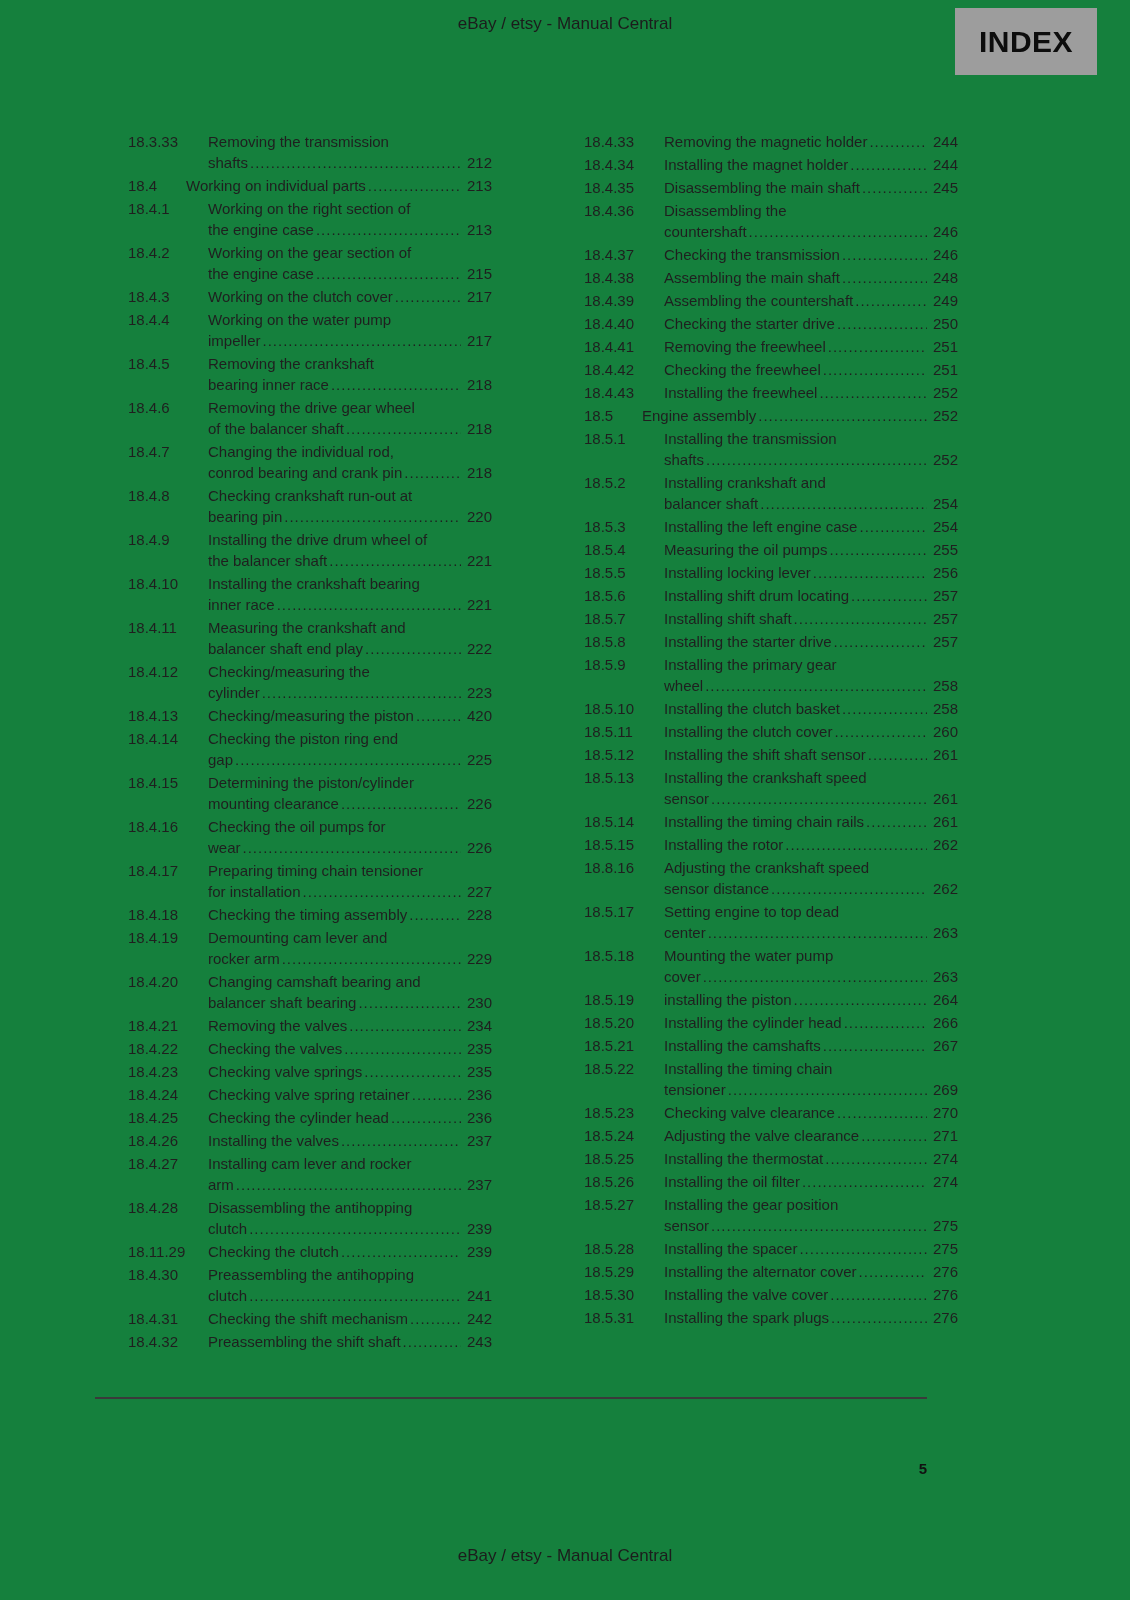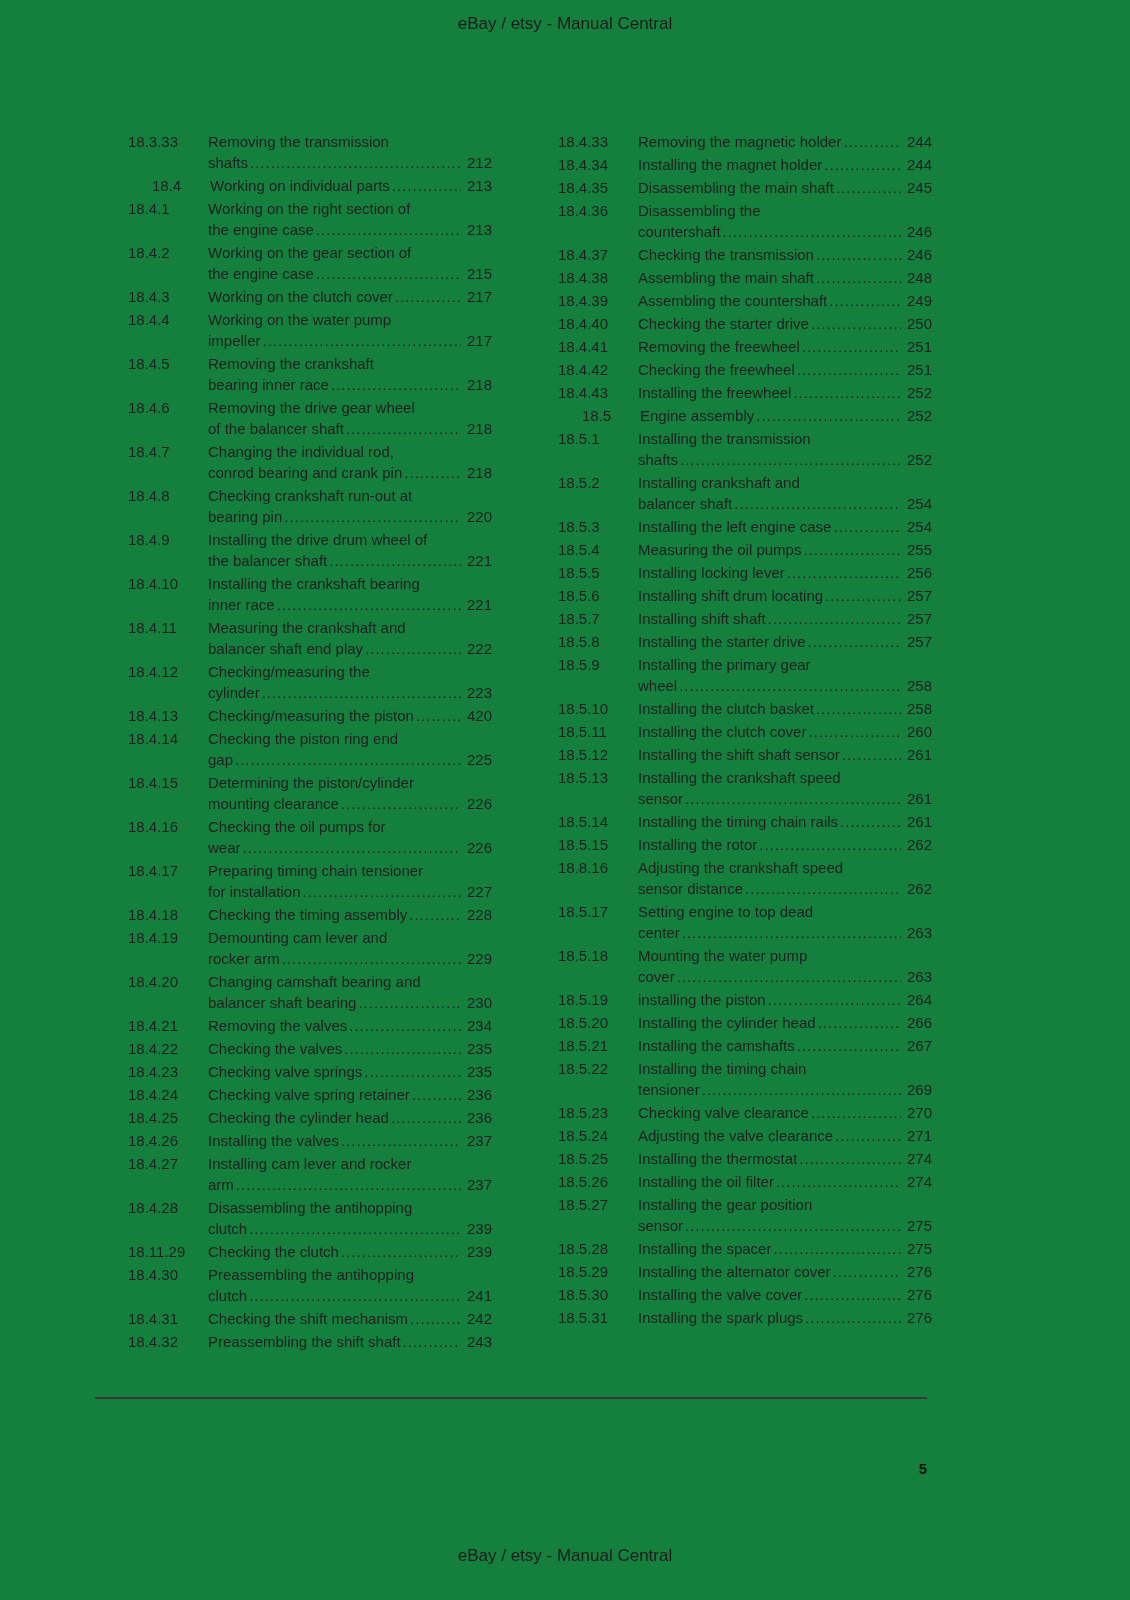--- a/index.html
+++ b/index.html
@@ -38,35 +38,35 @@
     font-weight: bold;
     color: #0d0d0d;
     letter-spacing: 0.5px;
   }
   
   .toc {
     position: absolute;
     top: 131px;
     left: 128px;
     display: flex;
-    gap: 66px;
+    gap: 92px;
   }
   .toc-col { width: 364px; }
   .toc-col.right { width: 374px; }
   .entry {
     display: flex;
     margin-bottom: 2px;
     font-size: 15px;
     line-height: 21px;
   }
   .entry .num {
     flex: 0 0 80px;
     white-space: nowrap;
   }
-  .entry.section .num { flex: 0 0 58px; margin-left: 24px; }
+  .entry.section .num { flex: 0 0 58px; }
   .entry .body { flex: 1 1 auto; min-width: 0; }
   .line { line-height: 21px; }
   .lastline { display: flex; }
   .lastline .txt { flex: 0 0 auto; white-space: nowrap; }
   .dots {
     flex: 1 1 0;
     min-width: 6px;
     margin-left: 2px;
     margin-right: 3px;
   }
@@ -111,20 +111,23 @@
     color: #1c1c1c;
   }
 </style>
 </head>
 <body>
 
 <div class="page">
 
   <div class="header-title">eBay / etsy - Manual Central</div>
 
+  <div class="index-tab">
+    <span class="label">INDEX</span>
+  </div>
 
   <div class="toc">
     <div class="toc-col">
         <div class="entry">
           <span class="num">18.3.33</span>
           <div class="body">
             <div class="line">Removing the transmission</div>
             <div class="line lastline">
               <span class="txt">shafts</span>
               <span class="dots">

